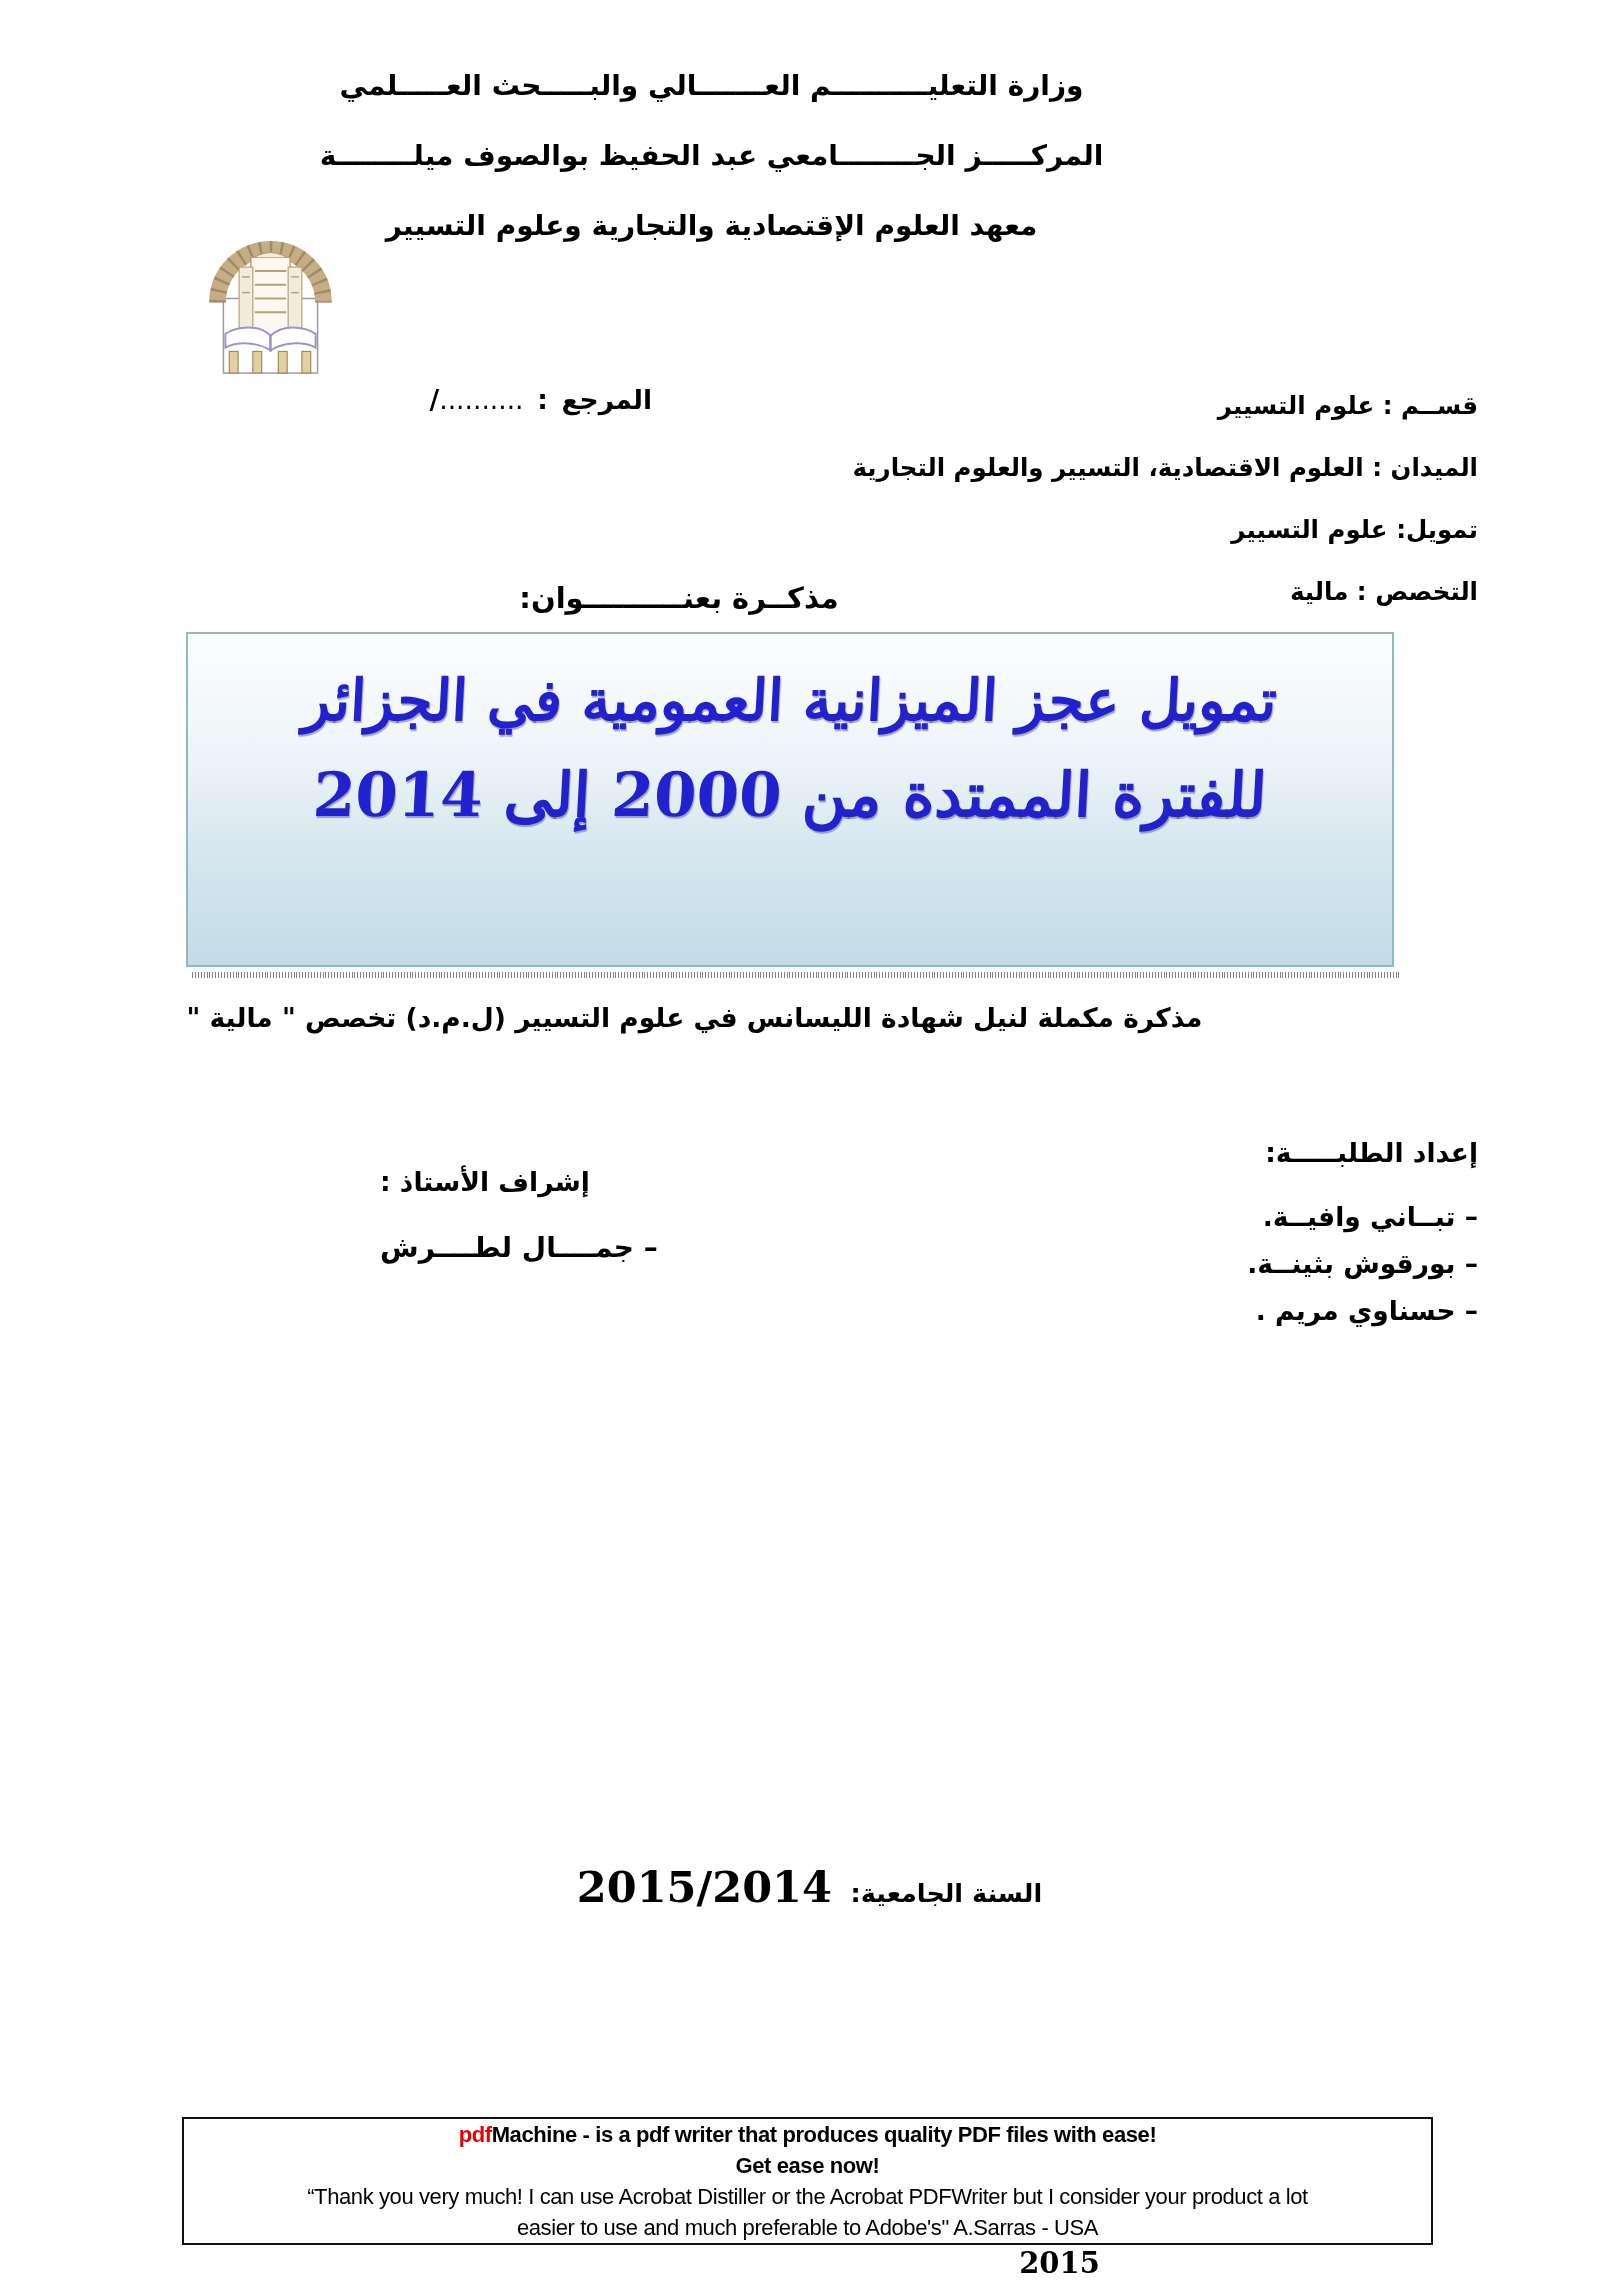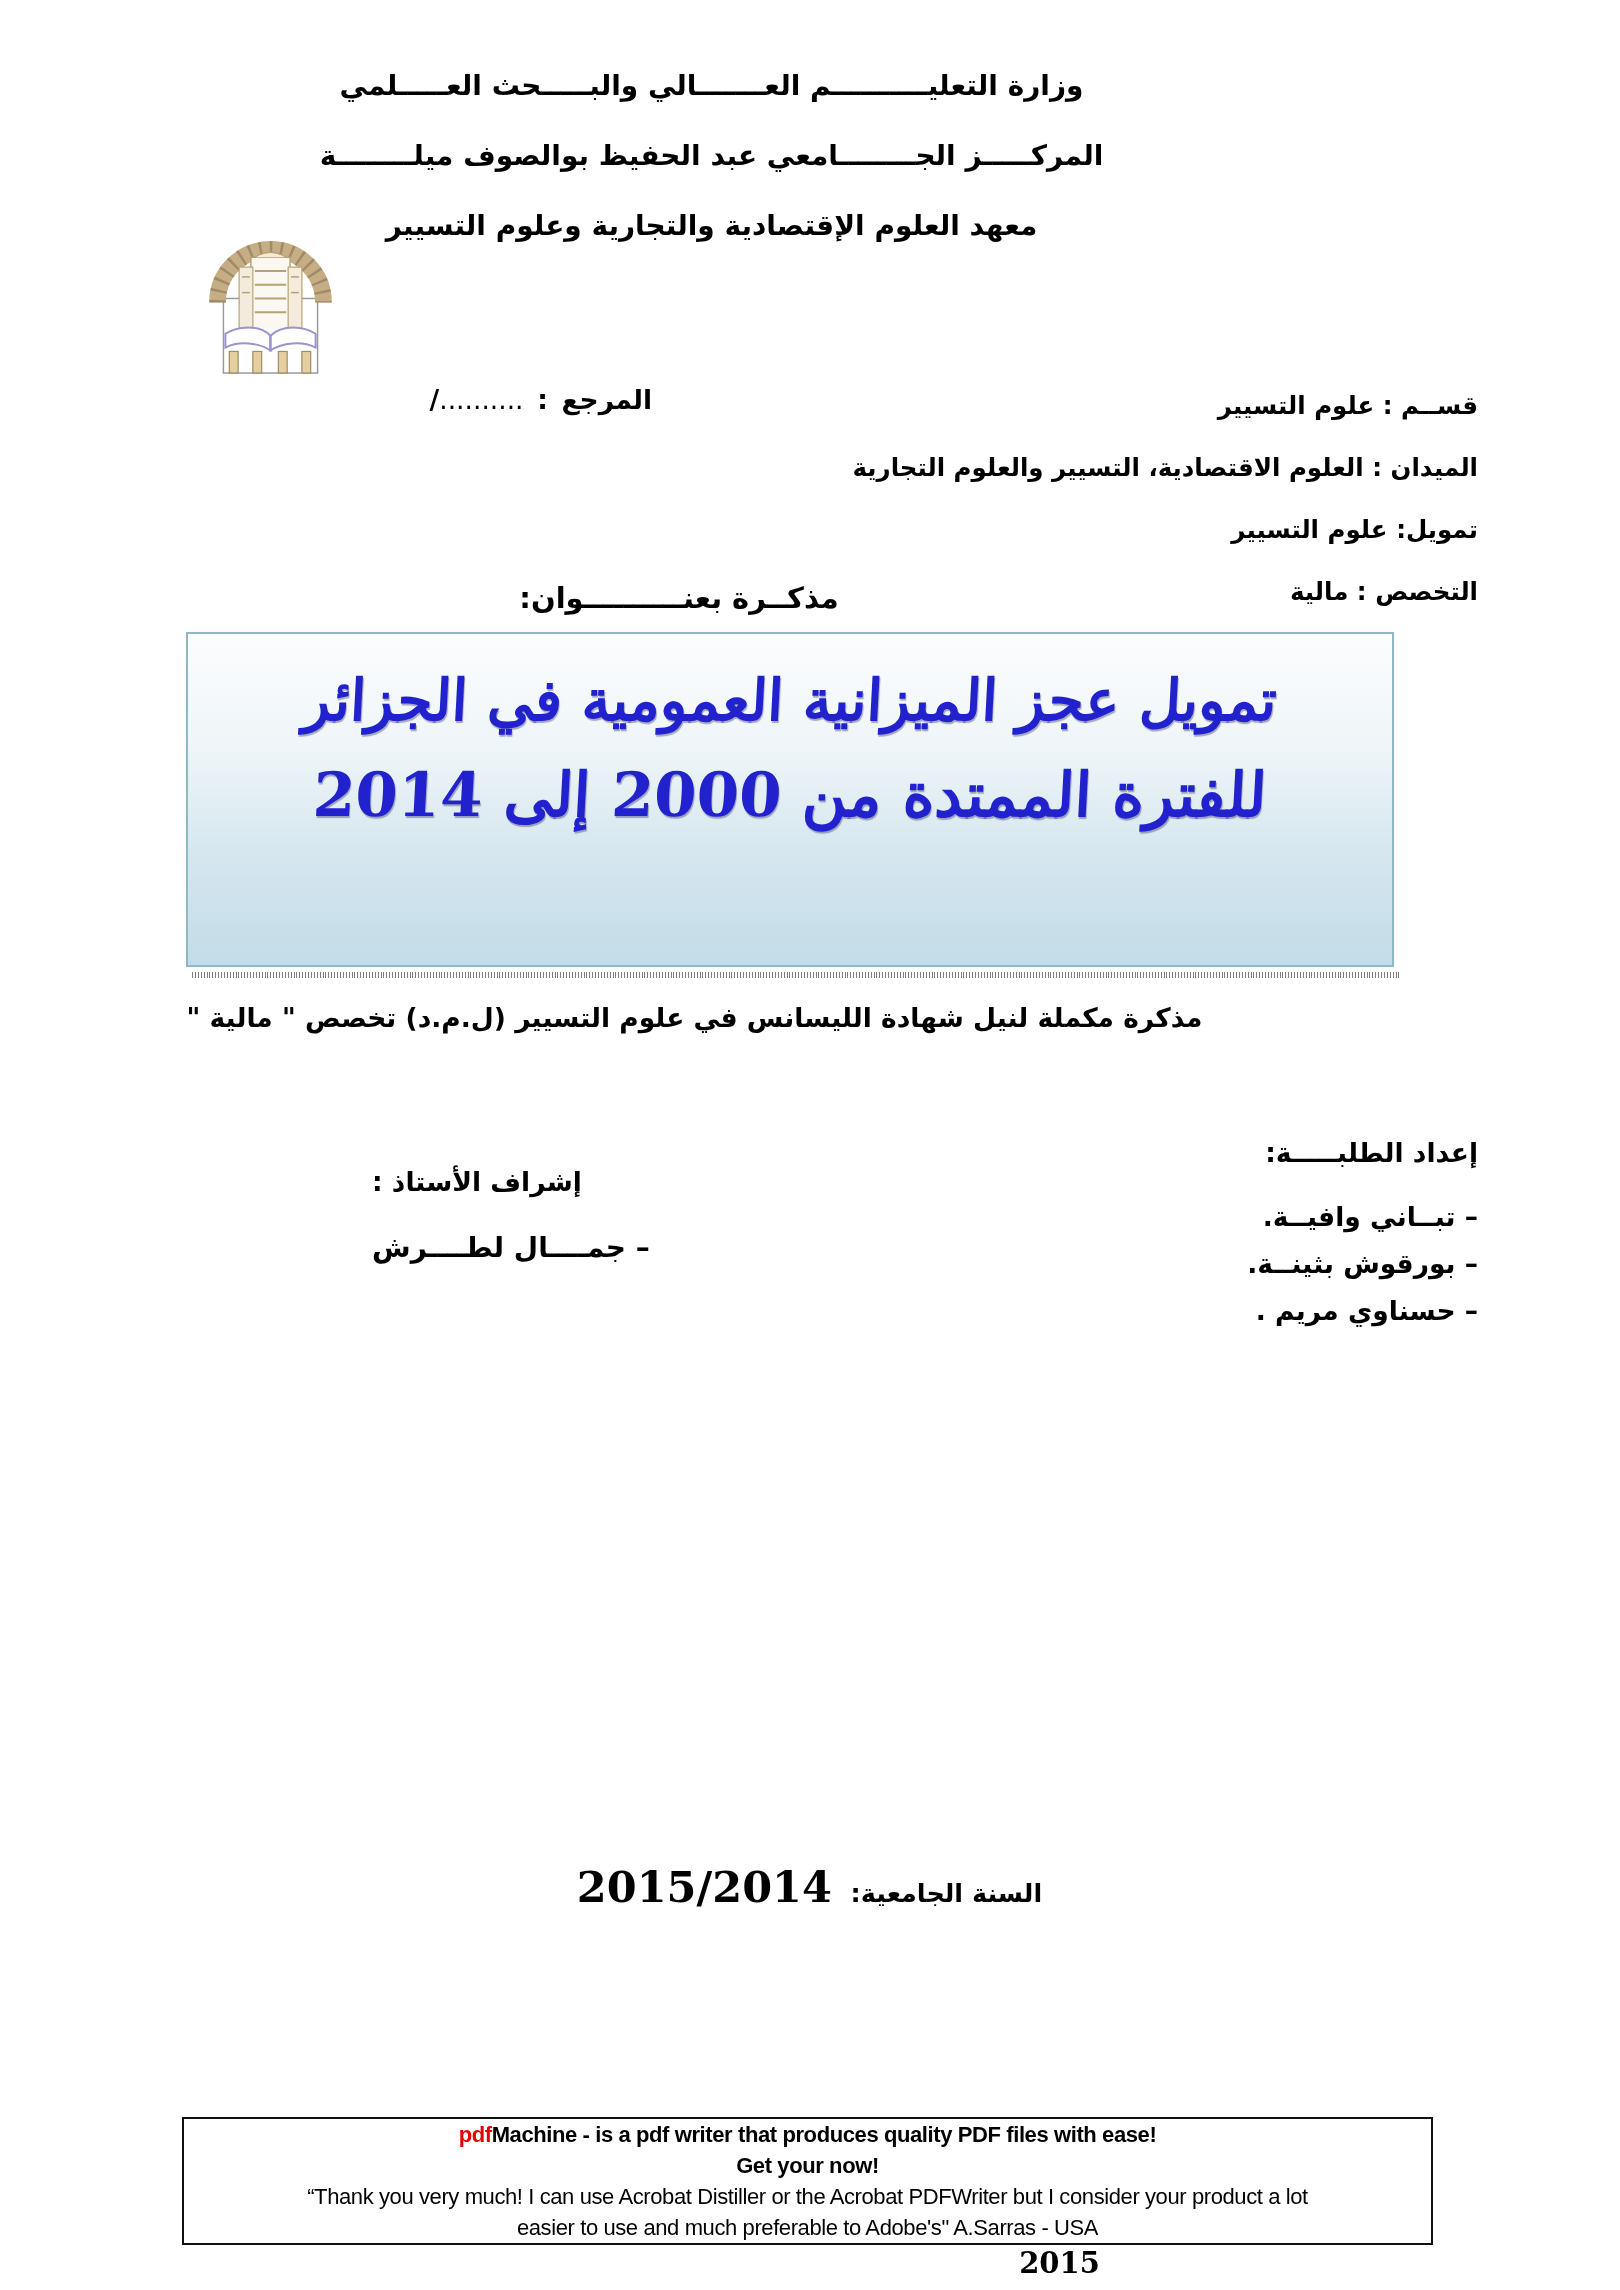--- a/index.html
+++ b/index.html
@@ -44,21 +44,21 @@
     opacity:.85;}
   
   .subtitle{position:absolute;top:1002px;left:0;width:1389px;text-align:center;
     direction:rtl;font-weight:700;font-size:26.5px;}
   
   .students{position:absolute;right:142px;top:1137px;direction:rtl;text-align:right;
     font-weight:700;font-size:26.5px;white-space:nowrap;}
   .students .heading{margin-bottom:33px;}
   .students .item{margin-top:16px;}
   
-  .supervisor{position:absolute;left:372px;top:1166px;width:323px;direction:rtl;
+  .supervisor{position:absolute;left:380px;top:1166px;width:323px;direction:rtl;
     text-align:left;font-weight:700;font-size:26.5px;white-space:nowrap;}
   .supervisor .name{margin-top:34px;font-size:28px;}
   
   .year{position:absolute;top:1862px;left:35px;width:1549px;text-align:center;
     direction:rtl;font-weight:700;font-size:25.5px;white-space:nowrap;}
   .year .value{font-family:var(--lat-font);font-size:43px;margin-right:9.8px;}
   
   .footer-box{position:absolute;left:182px;top:2117px;width:1251px;height:128px;
     box-sizing:border-box;border:2.9px solid #111;background:#fff;
     display:flex;flex-direction:column;align-items:center;justify-content:center;
@@ -146,18 +146,18 @@
 
   <div class="year">
     <span>السنة الجامعية:</span>
     <span class="value">2015/2014</span>
   </div>
 
   <div class="footer-box">
     <div class="b">
       <span class="brand-red">pdf</span><span>Machine - is a pdf writer that produces quality PDF files with ease!</span>
     </div>
-    <div class="b">Get your now!</div>
+    <div class="b">Get ease now!</div>
     <div class="quote">“Thank you very much! I can use Acrobat Distiller or the Acrobat PDFWriter but I consider your product a lot easier to use and much preferable to Adobe's" A.Sarras - USA</div>
   </div>
 
 </div>
 
 
 </body></html>

